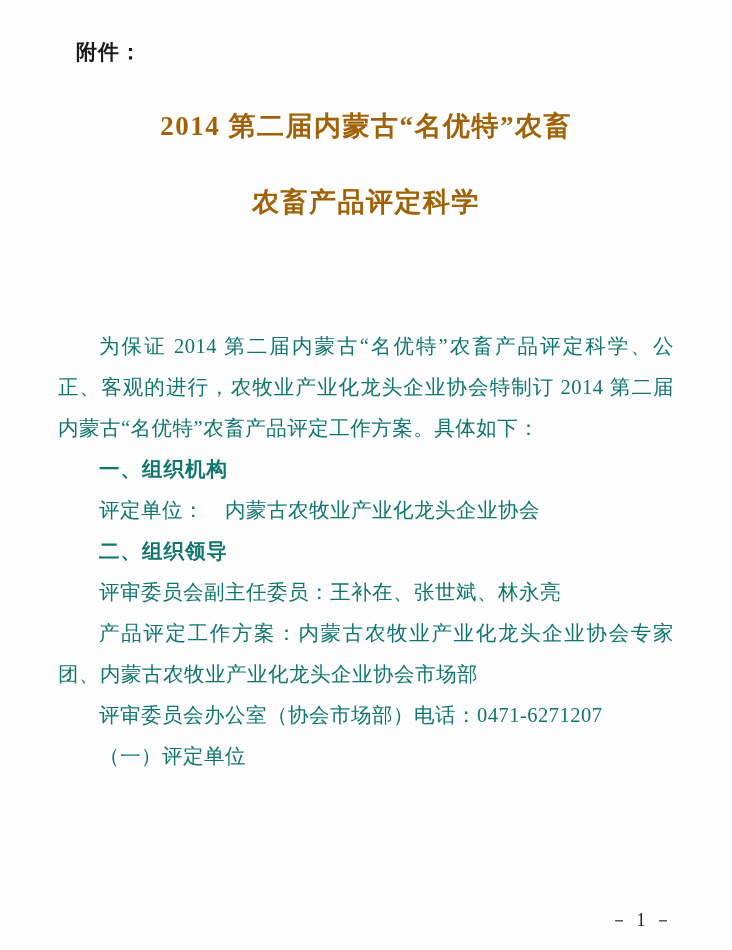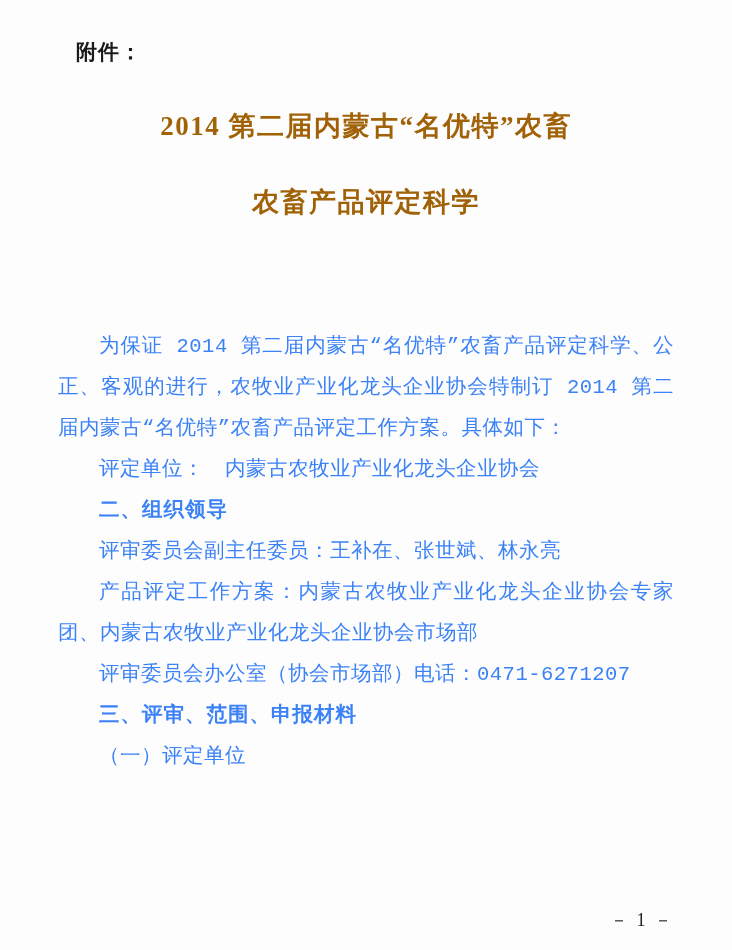--- a/index.html
+++ b/index.html
@@ -47,26 +47,26 @@
   .title-line-1 {
     margin-top: 22px;
   }
   .title-line-2 {
     margin-top: 0px;
   }
   .gap-after-title {
     height: 86px;
   }
   .body-text {
-    font-family: Liberation Mono, monospace;
+    font-family: Liberation Serif, serif;
     font-size: 20.5px;
     line-height: 41px;
     letter-spacing: 0.5px;
     text-align: justify;
-    color: #3b82f6;
+    color: #0f766e;
   }
   .para-indent {
     text-indent: 2em;
   }
   .heading-bold {
     font-weight: bold;
     text-indent: 2em;
     font-size: 20.5px;
     line-height: 41px;
     letter-spacing: 1px;
@@ -92,31 +92,31 @@
   <div class="attachment-label">附件：</div>
 
   <div class="doc-title title-line-1">2014 第二届内蒙古“名优特”农畜</div>
 
   <div class="doc-title title-line-2">农畜产品评定科学</div>
 
   <div class="gap-after-title"></div>
 
   <div class="body-text para-indent">为保证 2014 第二届内蒙古“名优特”农畜产品评定科学、公正、客观的进行，农牧业产业化龙头企业协会特制订 2014 第二届内蒙古“名优特”农畜产品评定工作方案。具体如下：</div>
 
+  <div class="body-text heading-bold">一、组织机构</div>
 
   <div class="body-text sub-line">评定单位：　内蒙古农牧业产业化龙头企业协会</div>
 
   <div class="body-text heading-bold">二、组织领导</div>
 
 
   <div class="body-text sub-line">评审委员会副主任委员：王补在、张世斌、林永亮</div>
 
   <div class="body-text sub-line">产品评定工作方案：内蒙古农牧业产业化龙头企业协会专家团、内蒙古农牧业产业化龙头企业协会市场部</div>
 
   <div class="body-text sub-line">评审委员会办公室（协会市场部）电话：0471-6271207</div>
 
-  <div class="body-text heading-bold">三、评审、范围、申报材料</div>
 
   <div class="body-text sub-line">（一）评定单位</div>
 
   <div class="page-number">－ 1 －</div>
 
 </div>
 
 </body></html>

